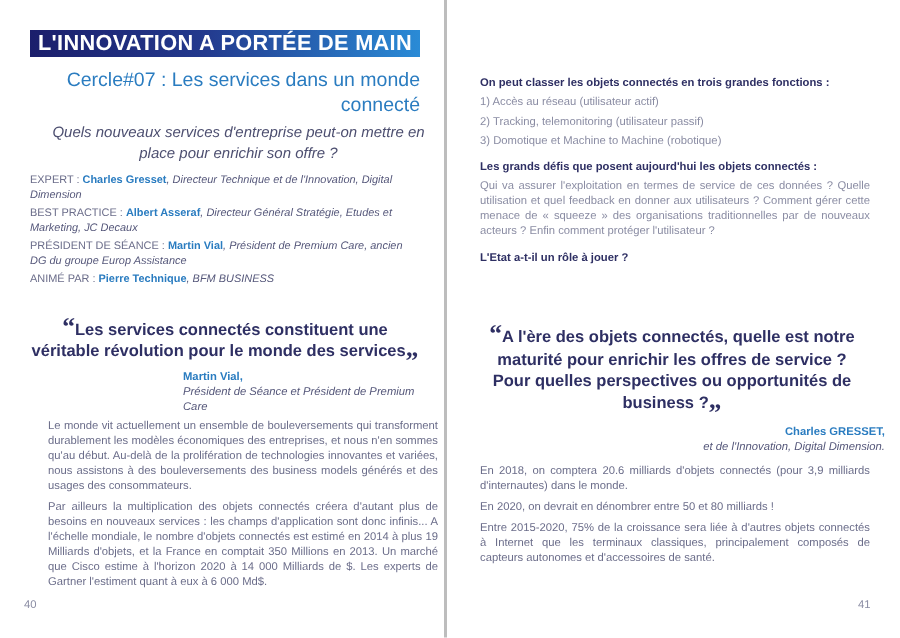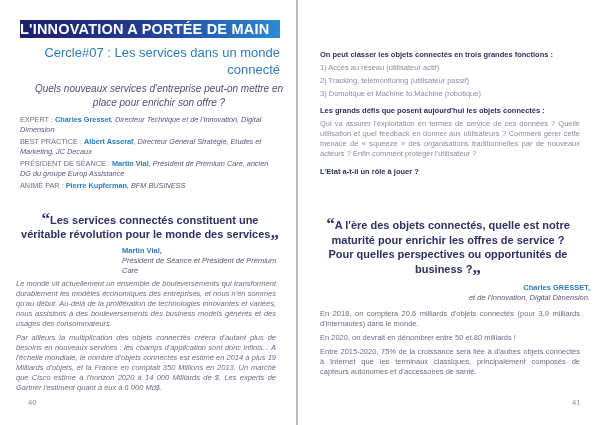--- a/index.html
+++ b/index.html
@@ -10,21 +10,21 @@
   }
   .page { position:absolute; top:0; height:425px; }
   .page-left { left:0; width:297px; }
   .page-right { left:298px; width:302px; }
   .divider { position:absolute; left:296px; top:0; width:2px; height:425px; background:#bdbdbd; }
 
   .banner {
     position:absolute; left:20px; top:20px; width:260px; height:18px;
     background:linear-gradient(90deg,#1b1e6b 0%,#233a8e 45%,#2a8bd6 100%);
     color:#ffffff; font-family:"Liberation Sans",sans-serif; font-weight:bold;
-    font-size:14.5px; line-height:18px; text-align:left; letter-spacing:0.2px;
+    font-size:14.5px; line-height:18px; text-align:center; letter-spacing:0.2px;
   }
   .cercle-title {
     position:absolute; left:20px; top:44px; width:260px; text-align:right;
     color:#2a7cc0; font-family:"Liberation Sans",sans-serif; font-size:13px; line-height:17px;
   }
   .subtitle {
     position:absolute; left:29px; top:82px; width:260px; text-align:center;
     color:#4d4f70; font-style:italic; font-family:"Liberation Sans",sans-serif; font-size:10px; line-height:14px;
   }
   .credits { position:absolute; left:20px; top:115px; width:260px; font-size:7.3px; line-height:10px; font-family:"Liberation Sans",sans-serif; }
@@ -42,32 +42,32 @@
   .quote-right { left:318px; top:218px; width:260px; font-size:11px; line-height:14.5px; }
 
   .attribution { position:absolute; font-family:"Liberation Sans",sans-serif; font-size:7.5px; line-height:10px; }
   .attribution .a-name { color:#2a7cc0; font-weight:bold; }
   .attribution .a-role { color:#55577a; font-style:italic; }
   .attr-left { left:122px; top:246px; width:160px; }
   .attr-right { left:440px; top:283px; width:150px; text-align:right; }
 
   .body-text { position:absolute; font-family:"Liberation Sans",sans-serif; font-size:7.5px; line-height:10px; color:#6b6d8a; text-align:justify; }
   .body-text p { margin:0 0 4px 0; }
-  .body-left { left:16px; top:279px; width:260px;font-style:italic; }
+  .body-left { left:32px; top:279px; width:260px; }
 
   .right-col { position:absolute; left:320px; top:50px; width:260px; font-family:"Liberation Sans",sans-serif; font-size:7.5px; line-height:10px; }
   .rc-heading { color:#2e2f63; font-weight:bold; margin:0 0 3px 0; }
   .rc-item { color:#8a8ca3; margin:0 0 3px 0; }
   .rc-para { color:#8a8ca3; text-align:justify; margin:0 0 8px 0; }
 
   .right-body { position:absolute; left:320px; top:309px; width:260px; font-family:"Liberation Sans",sans-serif; font-size:7.5px; line-height:10px; color:#6b6d8a; text-align:justify; }
   .right-body p { margin:0 0 4px 0; }
 
   .page-num { position:absolute; top:398px; font-family:"Liberation Sans",sans-serif; font-size:7.5px; color:#8a8ca3; }
-  .pn-left { left:28px; }
+  .pn-left { left:16px; }
   .pn-right { left:572px; }
 </style>
 </head>
 <body>
 
 <div class="page page-left">
   <div class="banner">L'INNOVATION A PORTÉE DE MAIN</div>
   <div class="cercle-title">Cercle#07 : Les services dans un monde connecté</div>
   <div class="subtitle">Quels nouveaux services d'entreprise peut-on mettre en place pour enrichir son offre ?</div>
 
@@ -75,21 +75,21 @@
     <div class="credit">
       <span class="role">EXPERT : </span><span class="name">Charles Gresset</span><span class="desc">, Directeur Technique et de l'Innovation, Digital Dimension</span>
     </div>
     <div class="credit">
       <span class="role">BEST PRACTICE : </span><span class="name">Albert Asseraf</span><span class="desc">, Directeur Général Stratégie, Etudes et Marketing, JC Decaux</span>
     </div>
     <div class="credit">
       <span class="role">PRÉSIDENT DE SÉANCE : </span><span class="name">Martin Vial</span><span class="desc">, Président de Premium Care, ancien DG du groupe Europ Assistance</span>
     </div>
     <div class="credit">
-      <span class="role">ANIMÉ PAR : </span><span class="name">Pierre Kupferman</span><span class="desc">, BFM BUSINESS</span>
+      <span class="role">ANIMÉ PAR : </span><span class="name">Pierre Technique</span><span class="desc">, BFM BUSINESS</span>
     </div>
   </div>
 
   <div class="quote quote-left">
     <span class="qm">“</span><span>Les services connectés constituent une véritable révolution pour le monde des services</span><span class="qm">„</span>
   </div>
 
   <div class="attribution attr-left">
     <div class="a-name">Martin Vial,</div>
     <div class="a-role">Président de Séance et Président de Premium Care</div>

